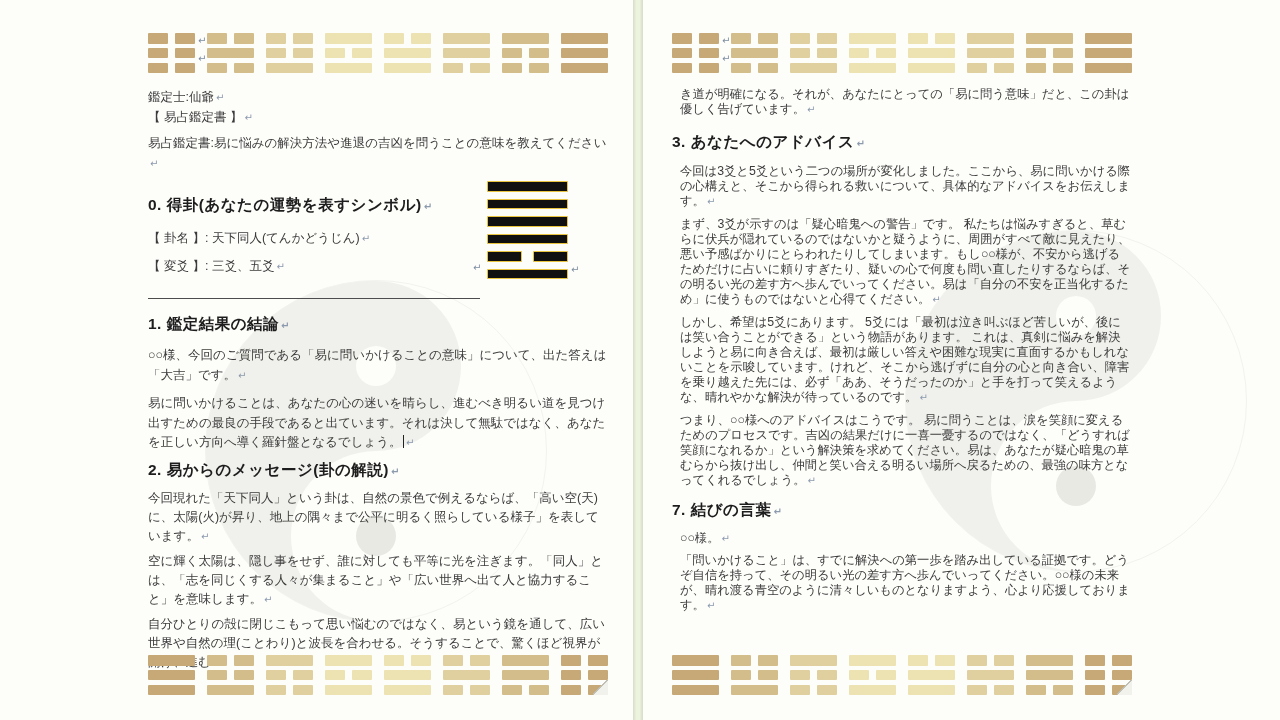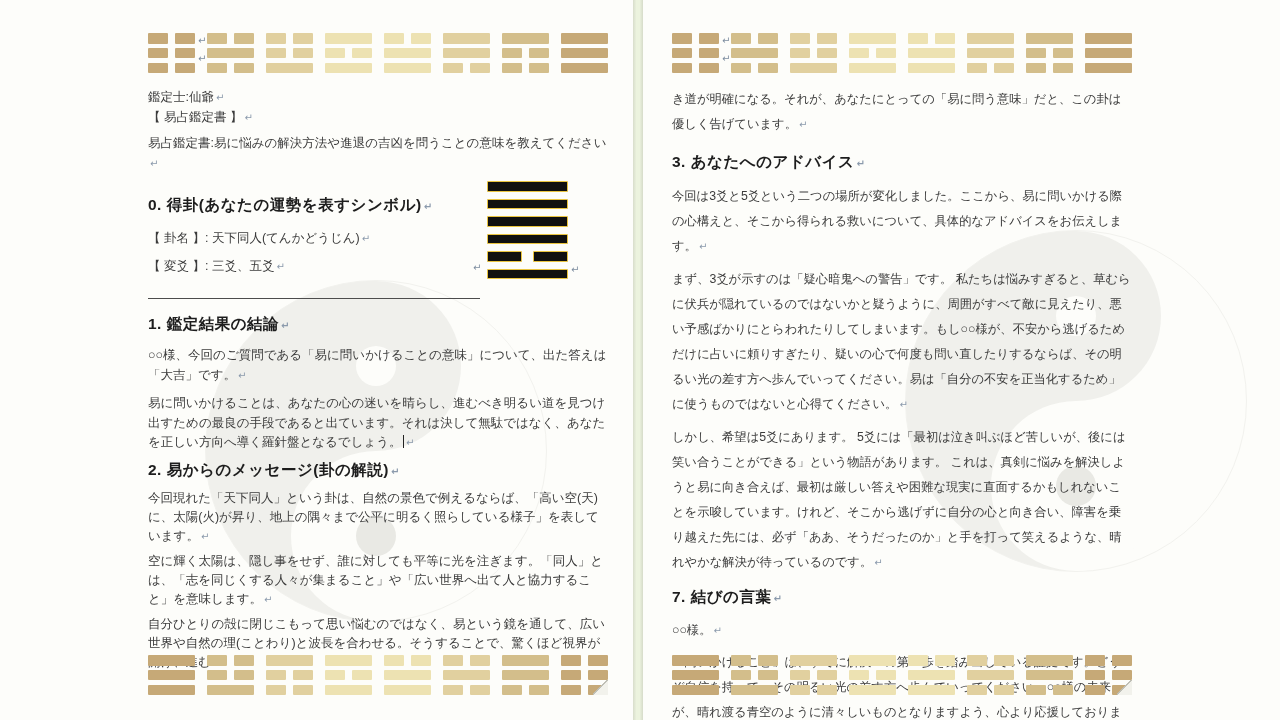--- a/index.html
+++ b/index.html
@@ -46,21 +46,21 @@
   .taiji .dot{position:absolute;left:44%;width:12%;height:12%;border-radius:50%;}
   .taiji .dot.top{top:19%;background:#fdfdfa;}
   .taiji .dot.bottom{bottom:19%;background:#e9e9e4;}
   #page1 .taiji{left:205px;top:280px;}
   #page2 .taiji{left:262px;top:230px;}
   
   .content{position:absolute;width:460px;}
   #page1 .content{left:148px;top:81px;}
   #page2 .content{left:29px;top:87px;}
   .para{margin:0;font-size:12.5px;line-height:19.5px;color:#3b3b3b;}
-  #page2 .para{font-size:12.3px;line-height:25px;}
+  #page2 .para{font-size:12.3px;line-height:15px;margin-left:8px;}
   .heading{margin:0;font-size:15.5px;line-height:24px;font-weight:bold;color:#1d1d1d;letter-spacing:0.5px;}
   .pil{color:#8b9aac;font-size:10px;margin-left:2px;}
   .caret{display:inline-block;width:1.5px;height:13px;background:#222;vertical-align:-2px;margin-left:1px;}
   .divider{border:none;border-top:1.2px solid #4c4c4c;width:332px;margin:22px 0 0 0;position:relative;}
   
   .hexagram{position:absolute;left:487px;top:181px;width:81px;}
   .hexline{height:10.5px;margin-bottom:7px;display:flex;justify-content:space-between;}
   .hexline .hseg{background:#101010;border:1.5px solid #e9c43f;border-radius:1px;box-sizing:border-box;height:100%;}
   .hexline.solid .hseg{width:100%;}
   .hexline.broken .hseg{width:35px;}
@@ -451,20 +451,21 @@
     <div class="band-pilcrows"><span>↵</span><br><span>↵</span></div>
   </div>
 
   <div class="content">
     <p class="para"><span>き道が明確になる。それが、あなたにとっての「易に問う意味」だと、この卦は優しく告げています。</span><span class="pil">↵</span></p>
 
     <p class="heading" style="margin-top:13px"><span>3. あなたへのアドバイス</span><span class="pil">↵</span></p>
     <p class="para" style="margin-top:8px"><span>今回は3爻と5爻という二つの場所が変化しました。ここから、易に問いかける際の心構えと、そこから得られる救いについて、具体的なアドバイスをお伝えします。</span><span class="pil">↵</span></p>
     <p class="para" style="margin-top:8px"><span>まず、3爻が示すのは「疑心暗鬼への警告」です。 私たちは悩みすぎると、草むらに伏兵が隠れているのではないかと疑うように、周囲がすべて敵に見えたり、悪い予感ばかりにとらわれたりしてしまいます。もし○○様が、不安から逃げるためだけに占いに頼りすぎたり、疑いの心で何度も問い直したりするならば、その明るい光の差す方へ歩んでいってください。易は「自分の不安を正当化するため」に使うものではないと心得てください。</span><span class="pil">↵</span></p>
     <p class="para" style="margin-top:8px"><span>しかし、希望は5爻にあります。 5爻には「最初は泣き叫ぶほど苦しいが、後には笑い合うことができる」という物語があります。 これは、真剣に悩みを解決しようと易に向き合えば、最初は厳しい答えや困難な現実に直面するかもしれないことを示唆しています。けれど、そこから逃げずに自分の心と向き合い、障害を乗り越えた先には、必ず「ああ、そうだったのか」と手を打って笑えるような、晴れやかな解決が待っているのです。</span><span class="pil">↵</span></p>
+    <p class="para" style="margin-top:8px"><span>つまり、○○様へのアドバイスはこうです。 易に問うことは、涙を笑顔に変えるためのプロセスです。吉凶の結果だけに一喜一憂するのではなく、「どうすれば笑顔になれるか」という解決策を求めてください。易は、あなたが疑心暗鬼の草むらから抜け出し、仲間と笑い合える明るい場所へ戻るための、最強の味方となってくれるでしょう。</span><span class="pil">↵</span></p>
 
     <p class="heading" style="margin-top:10px"><span>7. 結びの言葉</span><span class="pil">↵</span></p>
     <p class="para" style="margin-top:7px"><span>○○様。</span><span class="pil">↵</span></p>
     <p class="para" style="margin-top:7px"><span>「問いかけること」は、すでに解決への第一歩を踏み出している証拠です。どうぞ自信を持って、その明るい光の差す方へ歩んでいってください。○○様の未来が、晴れ渡る青空のように清々しいものとなりますよう、心より応援しております。</span><span class="pil">↵</span></p>
   </div>
 
   <div class="band band-bottom">
     <div class="band-row">
         <div class="tri">
           <div class="trow solid">

